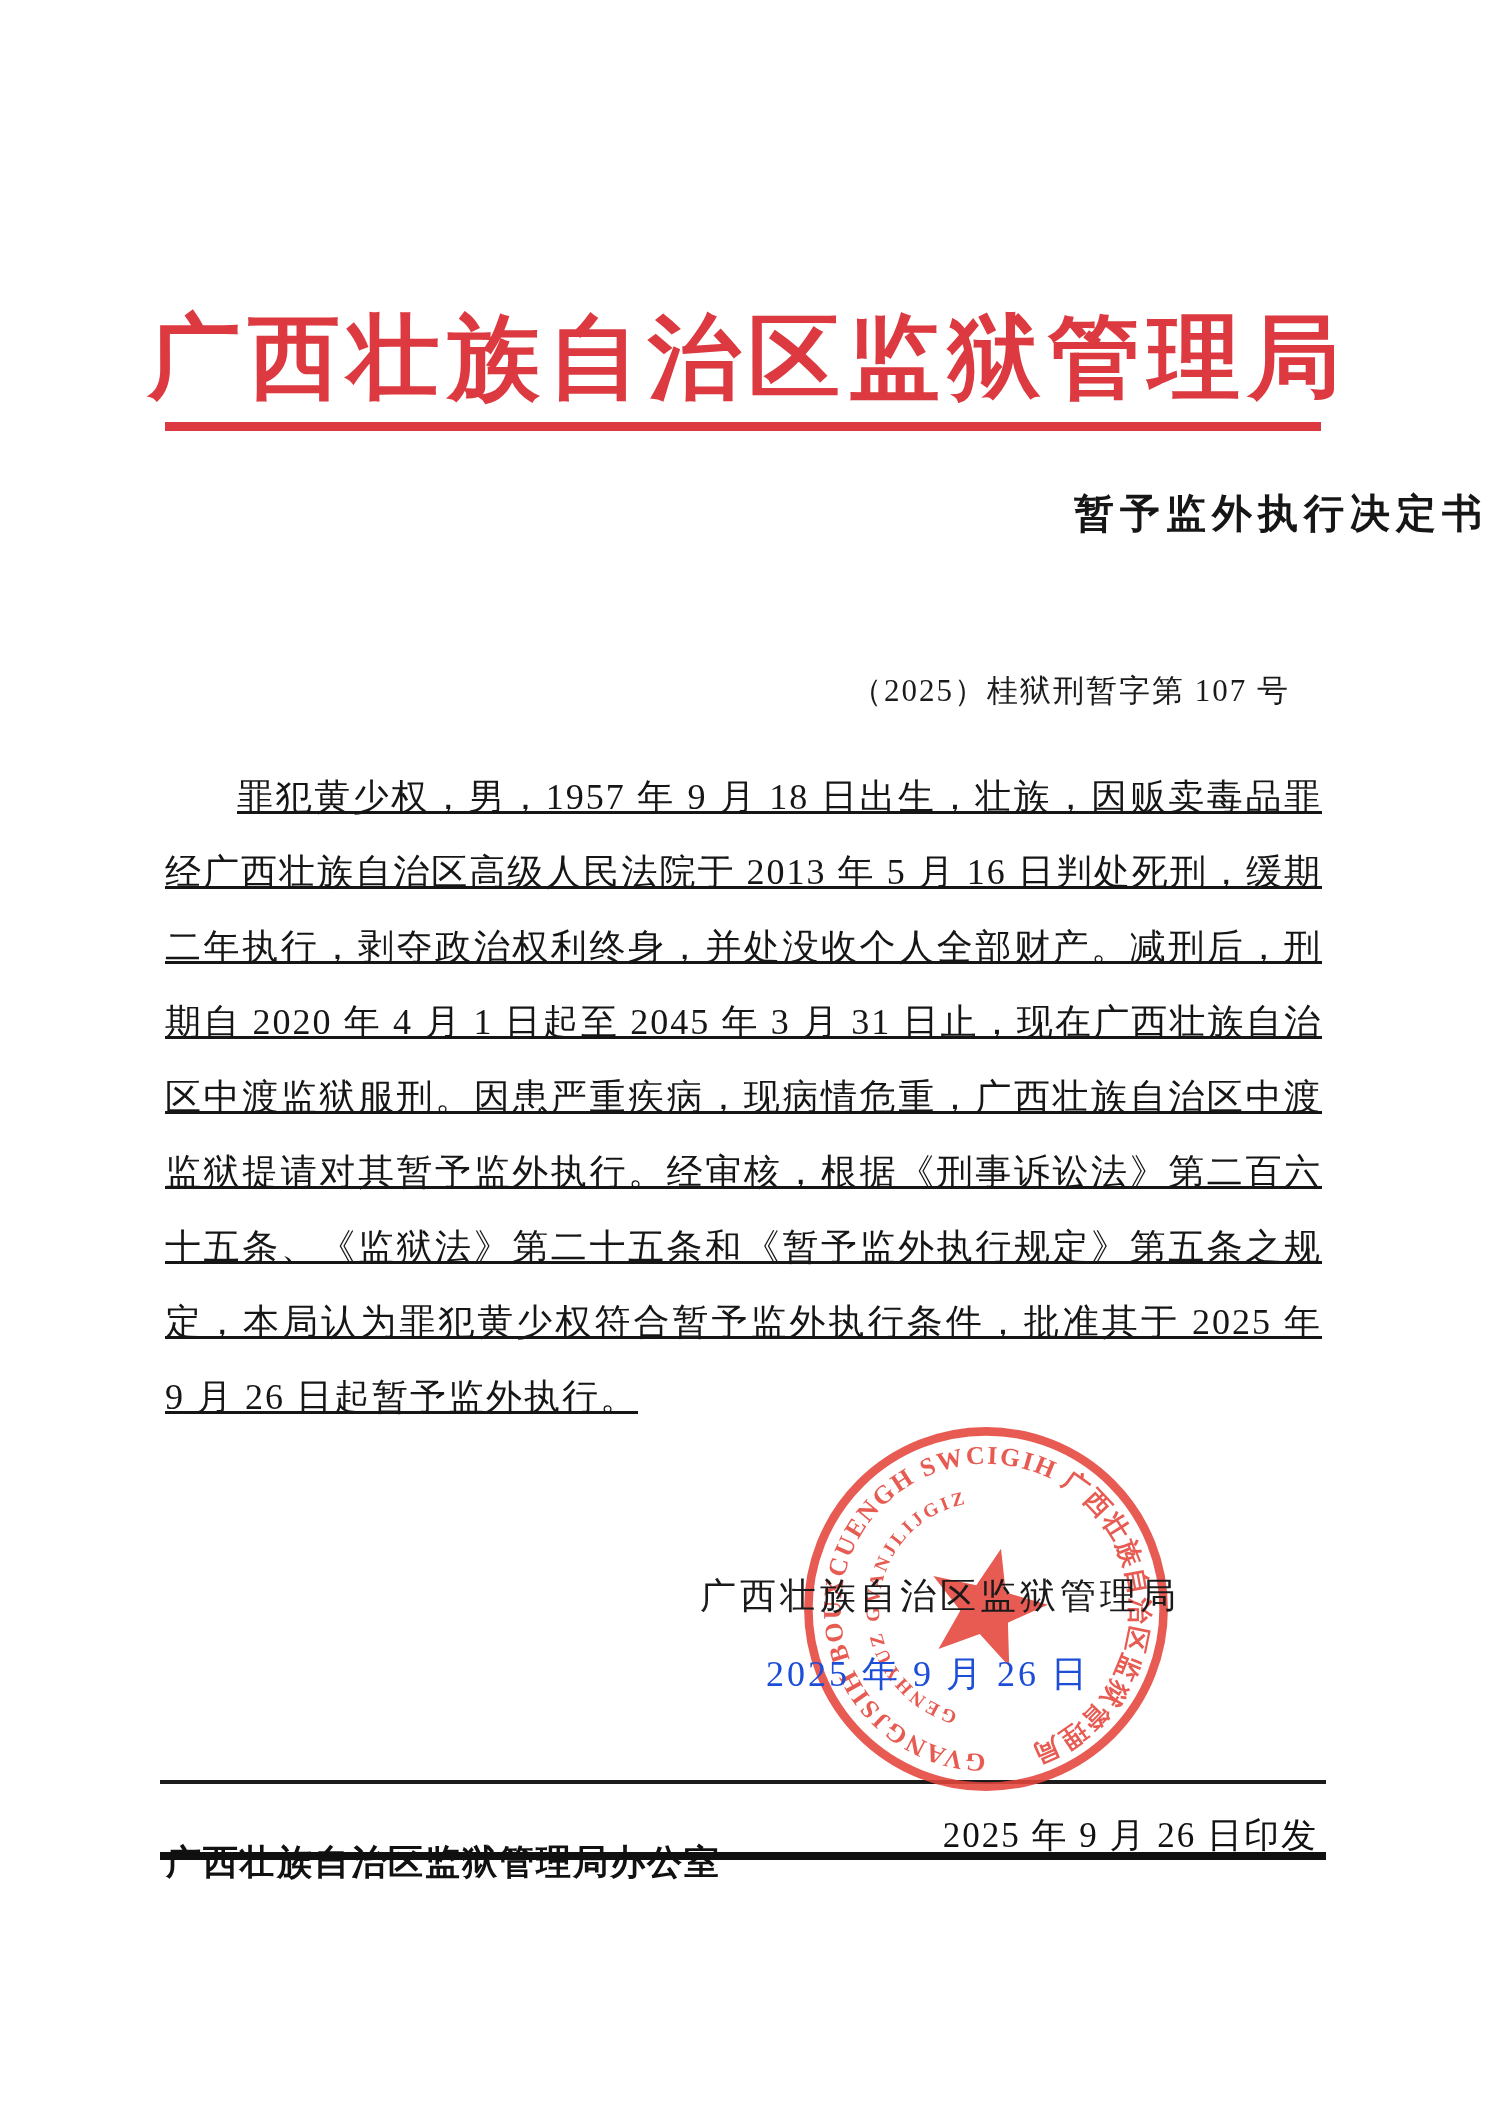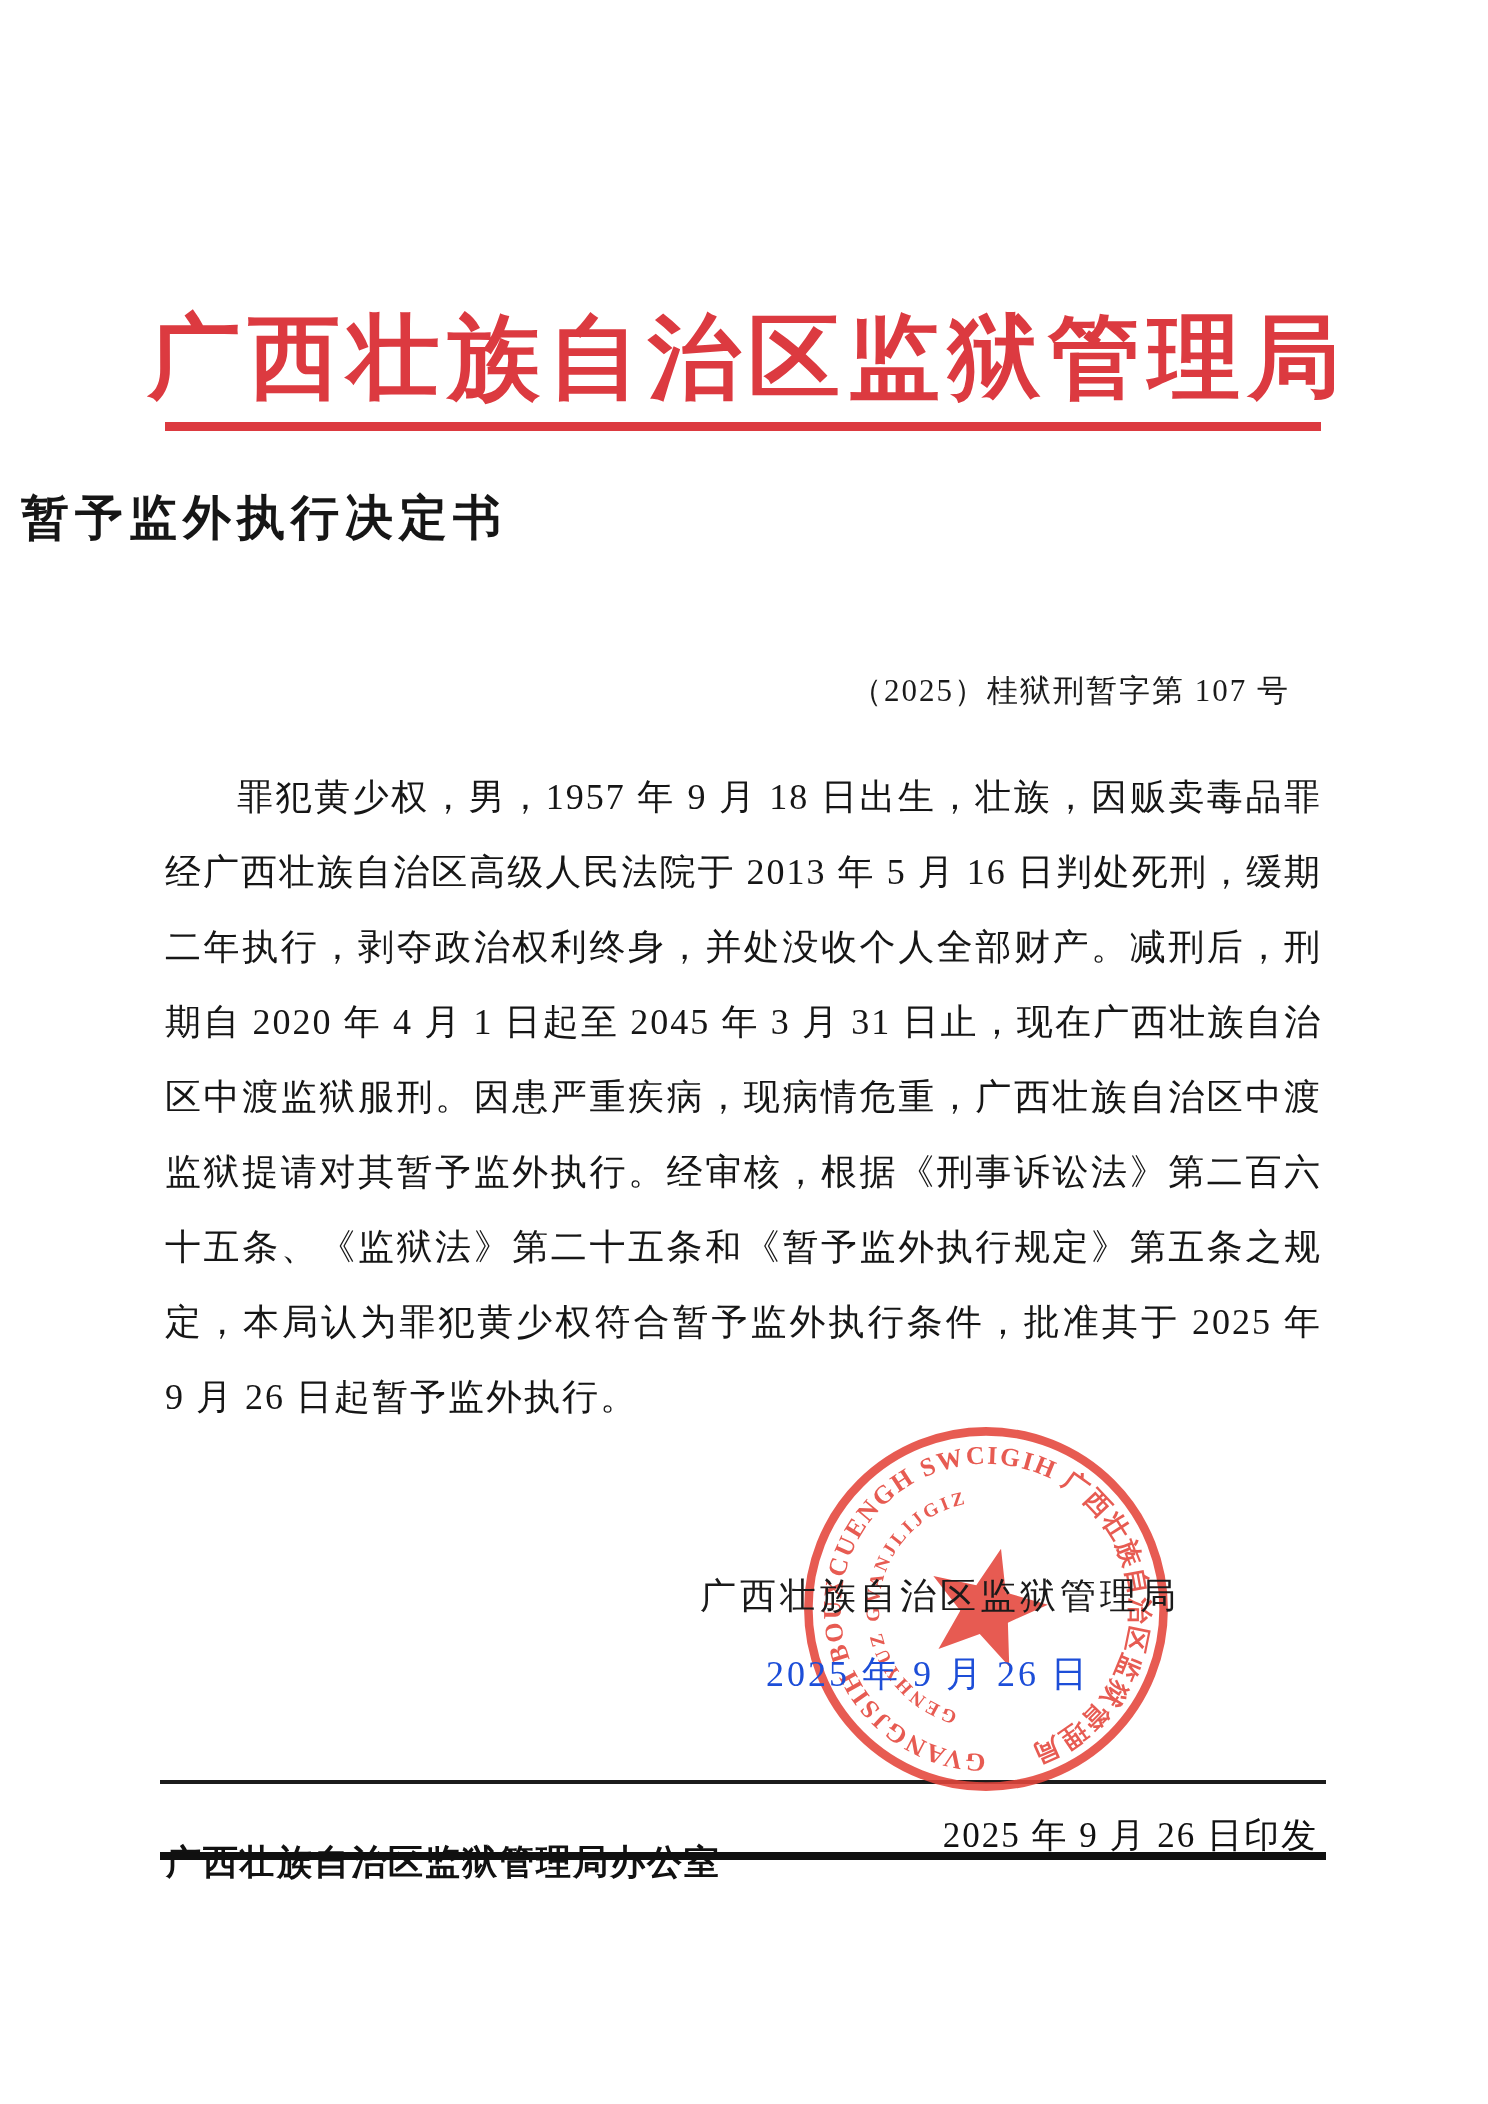--- a/index.html
+++ b/index.html
@@ -25,22 +25,22 @@
   }
   .red-rule {
     position: absolute;
     top: 422px; left: 165px;
     width: 1156px; height: 9px;
     background: #dc3a40;
   }
   .doc-title {
     position: absolute;
     top: 486px; left: 0; width: 100%;
-    text-align: left;
-    font-size: 48px;
+    text-align: right;
+    font-size: 40px;
     font-weight: bold;
     letter-spacing: 6px;
     padding-left: 21px;
     box-sizing: border-box;
     color: #161616;
     white-space: nowrap;
   }
   .doc-number {
     position: absolute;
     top: 650px; right: 198px;
@@ -53,20 +53,21 @@
   .body-text {
     position: absolute;
     top: 760px; left: 165px;
     width: 1157px;
     font-size: 36px;
     line-height: 75px;
     letter-spacing: 2px;
     text-align: justify;
     text-indent: 2em;
     color: #161616;
+    text-decoration: underline;
   }
   .sig-agency {
     position: absolute;
     top: 1572px; right: 308px;
     font-size: 36px;
     letter-spacing: 4px;
     color: #1a1a1a;
     white-space: nowrap;
     z-index: 2;
   }

